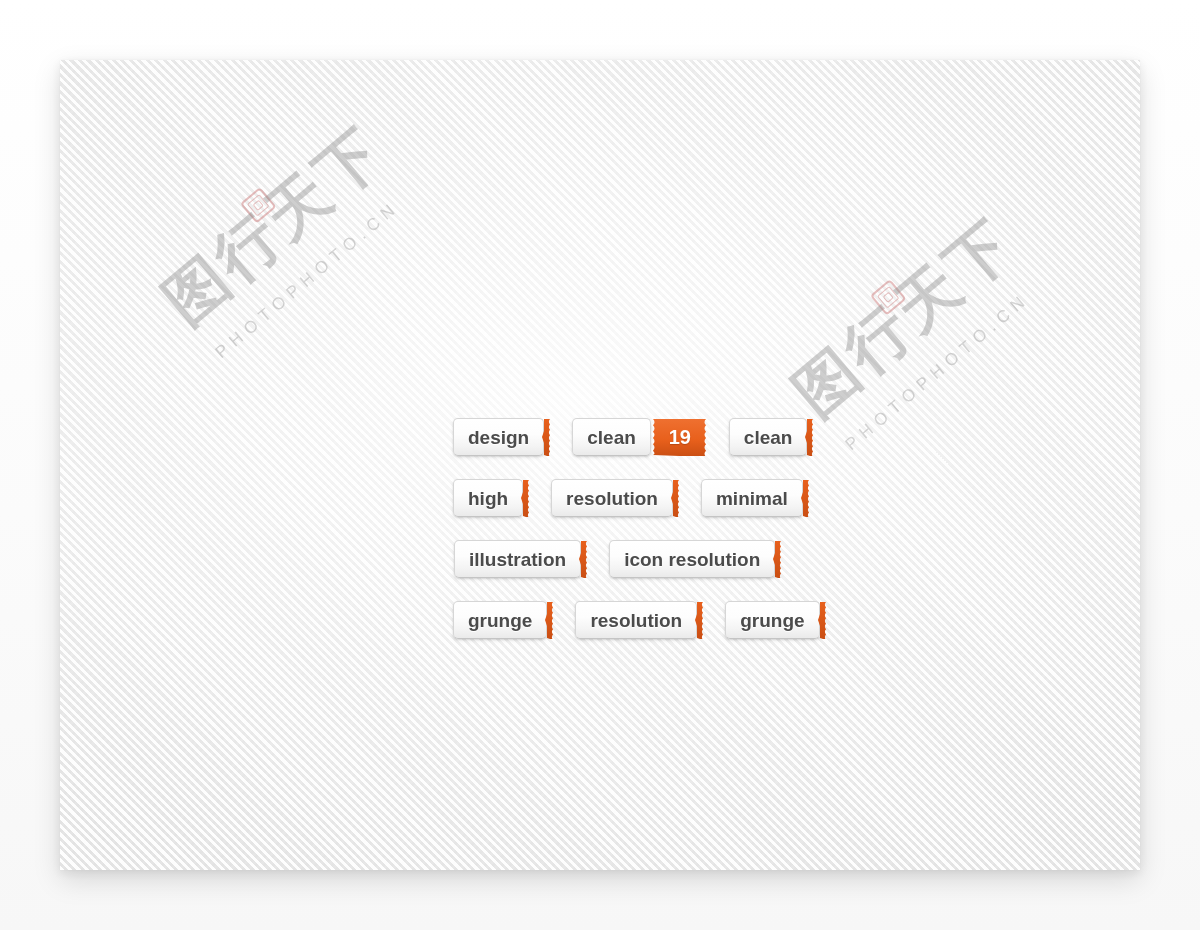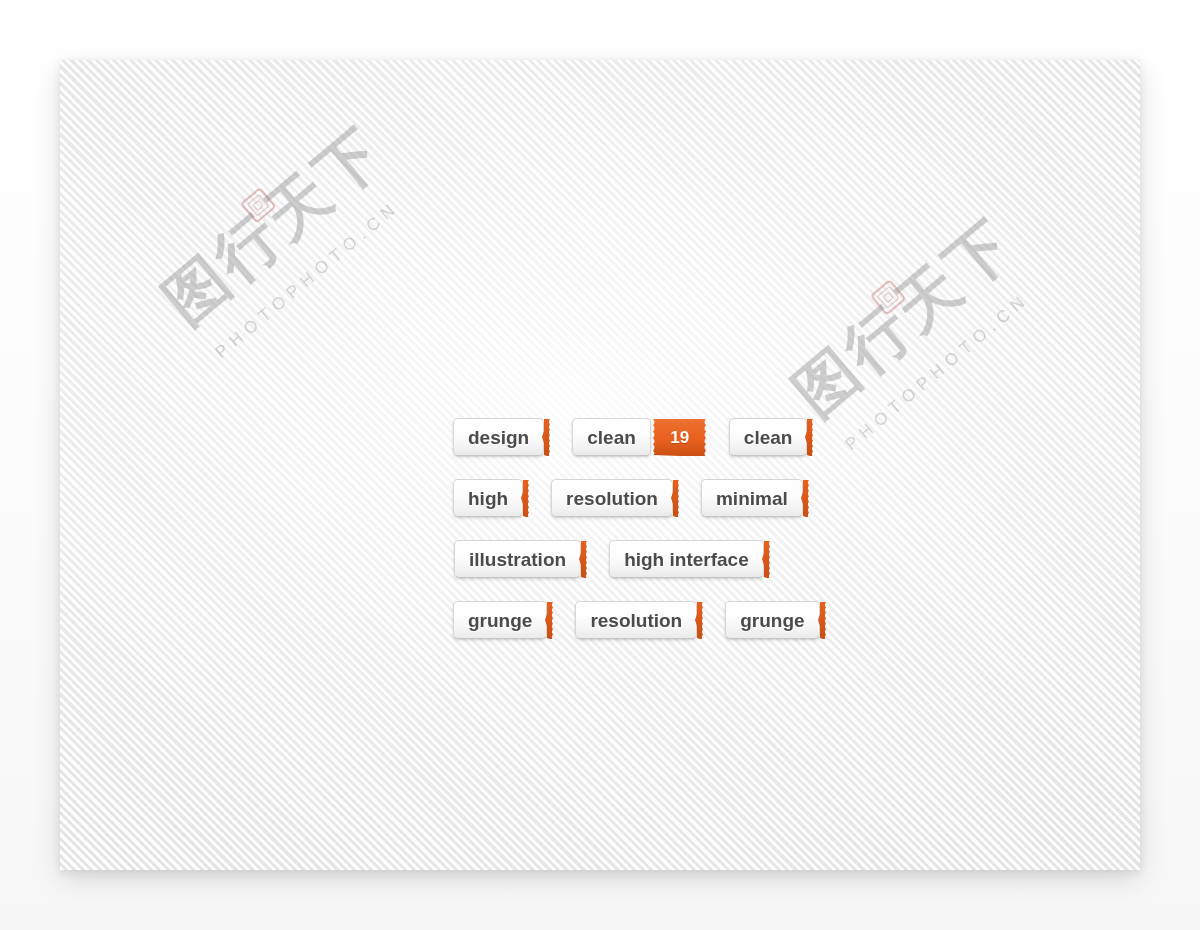--- a/index.html
+++ b/index.html
@@ -202,21 +202,21 @@
     flex: 0 0 auto;
   }
   .tag-badge svg { display: block; }
   .tag-badge-count {
     position: absolute;
     left: 0; right: 0;
     top: 50%;
     transform: translateY(-50%);
     text-align: center;
     font-family: "Liberation Sans", sans-serif;
-    font-size: 17px;
+    font-size: 20px;
     font-weight: 700;
     color: #ffffff;
     line-height: 1;
     text-shadow: 0 1px 1px rgba(140,50,10,0.45);
     padding-left: 4px;
   }
 </style>
 </head>
 <body>
 
@@ -357,21 +357,21 @@
                     <stop offset="0%" stop-color="#e8601c"></stop>
                     <stop offset="100%" stop-color="#c94e13"></stop>
                   </linearGradient>
                 </defs>
                 <path d="M 2,1 L 8,1 Q 5.8,3.7142857142857144 8,6.428571428571429 Q 5.8,9.142857142857142 8,11.857142857142858 Q 5.8,14.571428571428571 8,17.285714285714285 Q 5.8,20 8,22.714285714285715 Q 5.8,25.42857142857143 8,28.142857142857146 Q 5.8,30.857142857142858 8,33.57142857142857 Q 5.8,36.285714285714285 8,39 L 2,37 L 2,25.080000000000002 L 0,19 L 2,12.920000000000002 Z" fill="url(#sg6)"></path>
               </svg>
             </div>
           </div>
           <div class="tag">
             <div class="tag-body">
-              <span class="tag-label">high interface</span>
+              <span class="tag-label">icon resolution</span>
             </div>
             <div class="tag-stub">
               <svg width="9" height="38" viewBox="0 0 9 38">
                 <defs>
                   <linearGradient id="sg7" x1="0" y1="0" x2="0" y2="1">
                     <stop offset="0%" stop-color="#e8601c"></stop>
                     <stop offset="100%" stop-color="#c94e13"></stop>
                   </linearGradient>
                 </defs>
                 <path d="M 2,1 L 8,1 Q 5.8,3.7142857142857144 8,6.428571428571429 Q 5.8,9.142857142857142 8,11.857142857142858 Q 5.8,14.571428571428571 8,17.285714285714285 Q 5.8,20 8,22.714285714285715 Q 5.8,25.42857142857143 8,28.142857142857146 Q 5.8,30.857142857142858 8,33.57142857142857 Q 5.8,36.285714285714285 8,39 L 2,37 L 2,25.080000000000002 L 0,19 L 2,12.920000000000002 Z" fill="url(#sg7)"></path>

